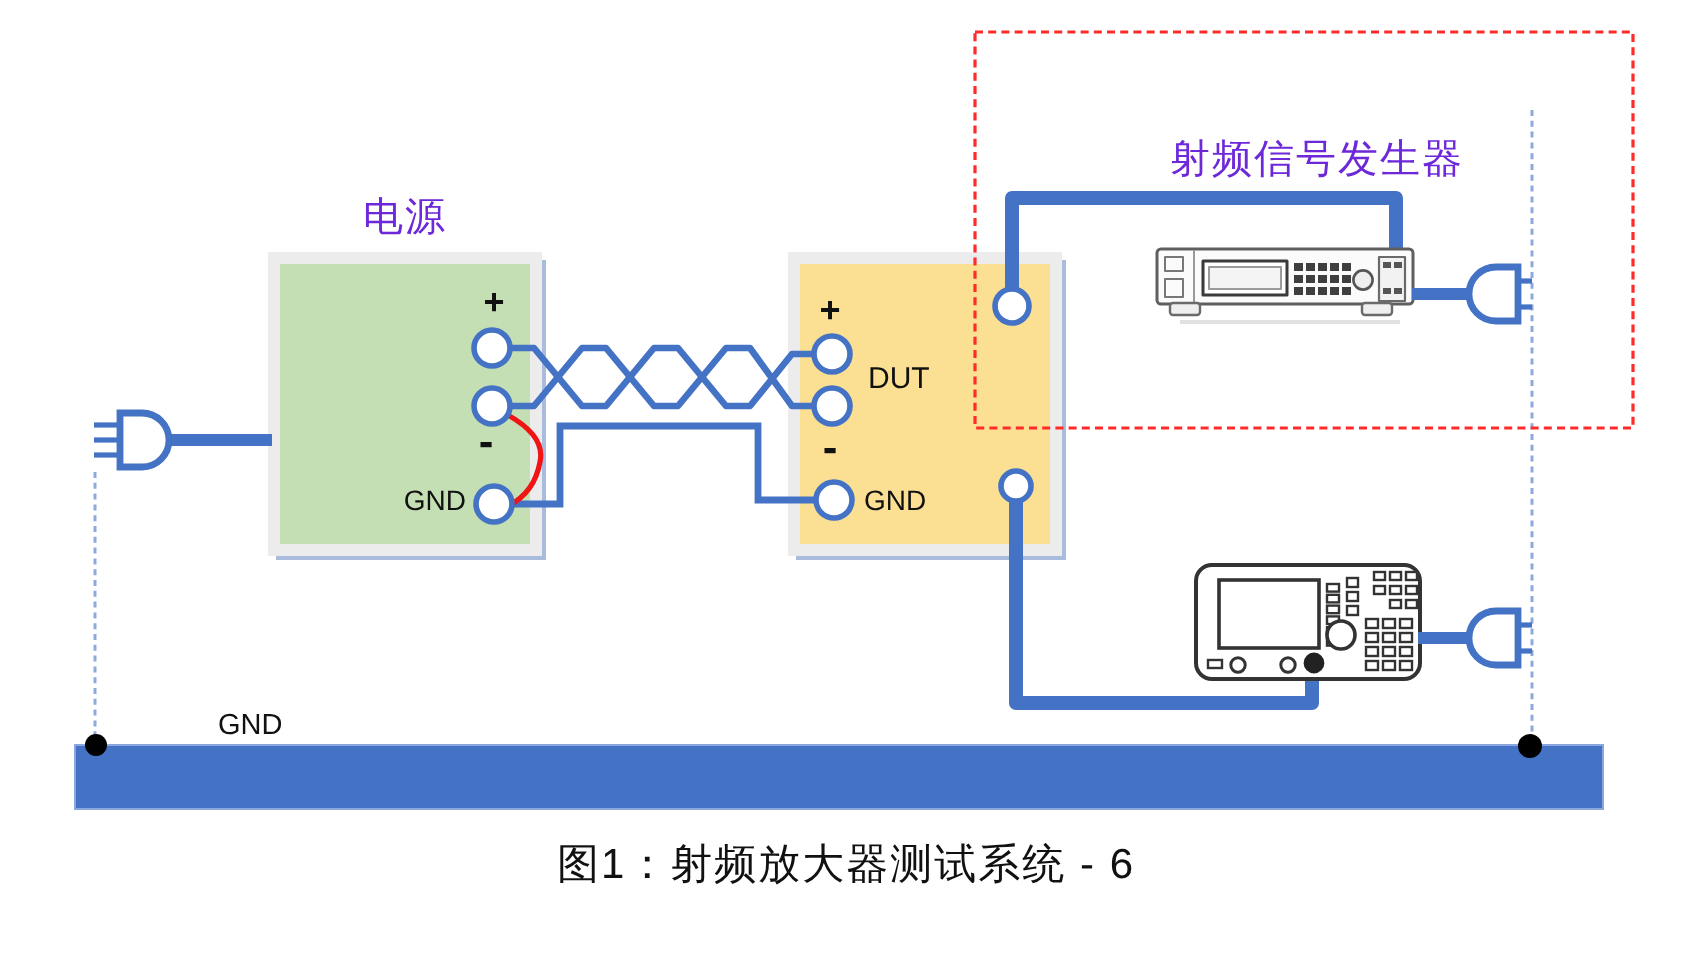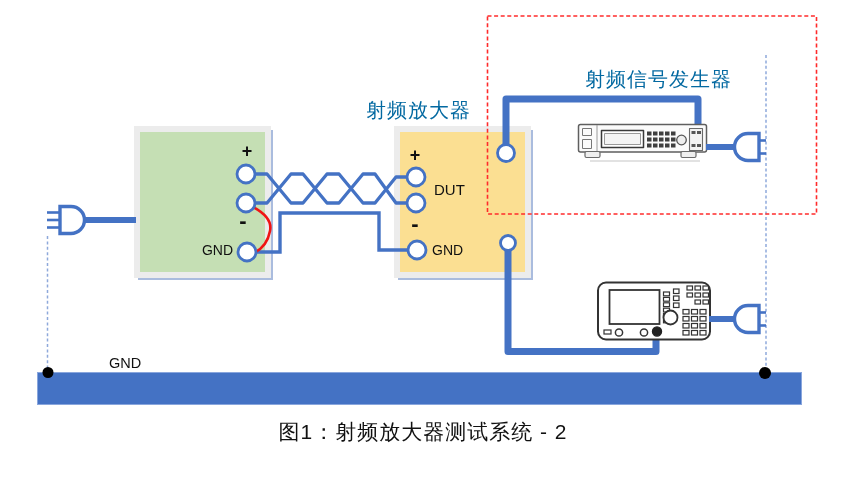--- a/index.html
+++ b/index.html
@@ -10,21 +10,21 @@
   
   .device-frame{
     position:absolute;background:#ececec;padding:6px;box-sizing:border-box;
     box-shadow:3px 3px 0 -1px rgba(141,166,211,0.75);z-index:1;
   }
   .device-fill{width:100%;height:100%;}
   .fill-green{background:#C5DFB4;}
   .fill-yellow{background:#FBDF92;}
   
   .lbl{position:absolute;z-index:2;white-space:nowrap;}
-  .cn-label{font-size:20px;font-weight:500;color:#0369a1;letter-spacing:1px;}
+  .cn-label{font-size:20px;font-weight:500;color:#6d28d9;letter-spacing:1px;}
   .term{font-size:14px;font-weight:400;color:#111;}
   .sign{font-size:18px;font-weight:700;color:#111;}
   .sign-minus{font-size:22px;font-weight:700;color:#111;line-height:10px;}
   .caption{
     position:absolute;left:0;right:0;top:418px;text-align:center;z-index:2;
     font-size:21px;font-weight:500;color:#111;letter-spacing:1px;
   }
   
   .ground-bar{
     position:absolute;left:37px;top:372px;width:765px;height:33px;
@@ -41,38 +41,38 @@
   <div class="device-frame" style="left:134px;top:126px;width:137px;height:152px;">
     <div class="device-fill fill-green"></div>
   </div>
 
   <div class="device-frame" style="left:394px;top:126px;width:137px;height:152px;">
     <div class="device-fill fill-yellow"></div>
   </div>
 
   <div class="ground-bar"></div>
 
-
-  <div class="lbl cn-label" style="left:366px;top:97px;">射频放大器</div>
+  <div class="lbl cn-label center" style="left:134px;top:95px;width:137px;">电源</div>
+
 
   <div class="lbl cn-label" style="left:585px;top:66px;">射频信号发生器</div>
 
 
   <div class="lbl sign center" style="left:239px;top:141px;width:16px;">+</div>
   <div class="lbl sign-minus center" style="left:235px;top:216px;width:16px;">-</div>
   <div class="lbl term" style="left:189px;top:242px;width:44px;text-align:right;">GND</div>
 
   <div class="lbl sign center" style="left:407px;top:145px;width:16px;">+</div>
   <div class="lbl term" style="left:434px;top:181px;font-size:15px;">DUT</div>
   <div class="lbl sign-minus center" style="left:407px;top:219px;width:16px;">-</div>
   <div class="lbl term" style="left:432px;top:242px;">GND</div>
 
   <div class="lbl term" style="left:109px;top:355px;font-size:14.5px;">GND</div>
 
-  <div class="caption">图1：射频放大器测试系统 - 2</div>
+  <div class="caption">图1：射频放大器测试系统 - 6</div>
 
   <svg class="overlay" width="846" height="480" viewBox="0 0 846 480">
 
     <line x1="47.5" y1="236" x2="47.5" y2="371" stroke="#8EA9DB" stroke-width="1.5" stroke-dasharray="3 2.4"></line>
     <line x1="766" y1="55" x2="766" y2="371" stroke="#8EA9DB" stroke-width="1.5" stroke-dasharray="3 2.4"></line>
 
     <rect x="487.5" y="16" width="329" height="198" fill="none" stroke="#FF2B2B" stroke-width="1.6" stroke-dasharray="4 2.6"></rect>
 
     <g stroke="#4472C4" stroke-width="3.3" fill="none" stroke-linejoin="round" stroke-linecap="round">
       <path d="M 255 174 H 267 L 291 203 H 303 L 327 174 H 339 L 363 203 H 375 L 396 177 H 407"></path>

